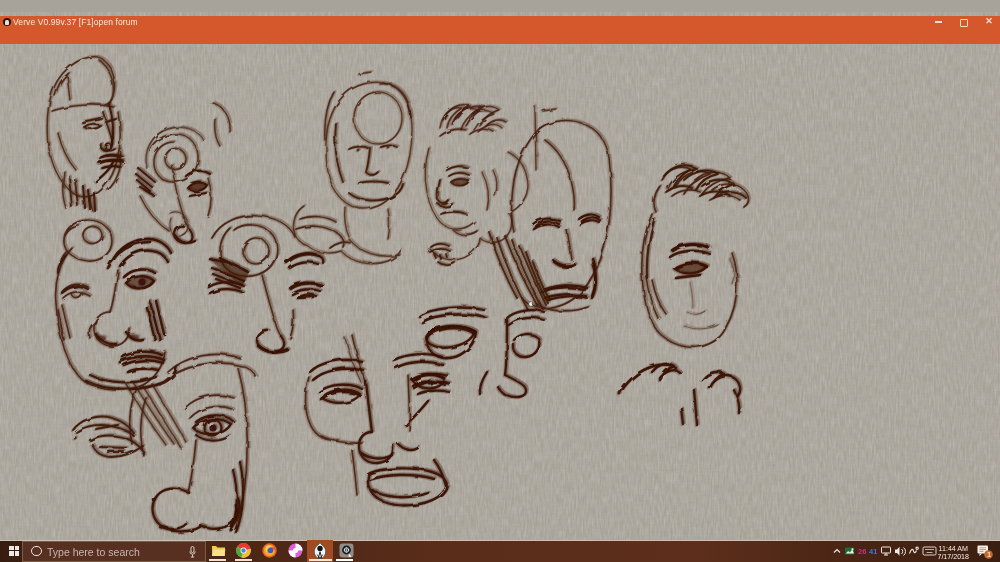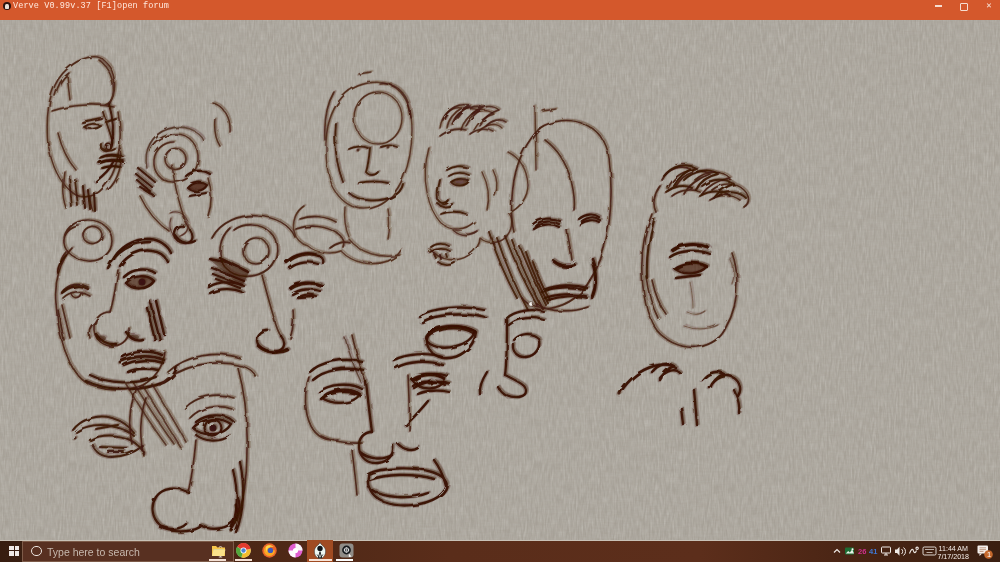--- a/index.html
+++ b/index.html
@@ -1,26 +1,26 @@
 <!DOCTYPE html>
 <html><head><meta charset="utf-8">
 <style>
 html,body{margin:0;padding:0;width:1000px;height:562px;overflow:hidden;background:#a8a39a;font-family:"Liberation Sans",sans-serif;}
-#titlebar{position:absolute;left:0;top:0;width:1000px;height:20px;background:#d4582c;color:#f5e9e2;font-family:Liberation Mono, monospace;}
+#titlebar{position:absolute;left:0;top:16px;width:1000px;height:28px;background:#d4582c;color:#f5e9e2;}
 #titletext{position:absolute;left:13px;top:1px;font-size:8.5px;letter-spacing:0.1px;color:#ffe9de;}
 #appico{position:absolute;left:3px;top:2px;width:8px;height:8px;border-radius:50%;background:#2a1510;}
 #appico:after{content:"";position:absolute;left:2px;top:1.5px;width:4px;height:5px;background:#e8e2da;border-radius:40% 40% 20% 20%;}
 .wbtn{position:absolute;top:0;height:12px;color:#ffd9c8;font-size:9px;text-align:center;}
 #canvas{position:absolute;left:0;top:12px;width:1000px;height:528px;background-color:#a8a39a;
 }
 #sketch{position:absolute;left:0;top:12px;}
 #taskbar{position:absolute;left:0;top:540px;width:1000px;height:22px;background:linear-gradient(90deg,#371d10 0%,#472514 18%,#5a2d1a 45%,#5c2e1b 70%,#462313 88%,#3a1f11 100%);background-color:#4b2515;}
 #startlogo{position:absolute;left:9px;top:545.5px;width:11px;height:11px;}
 #startlogo div{position:absolute;background:#efe9e6;width:4.6px;height:4.6px;}
-#searchbox{position:absolute;left:22px;top:540.5px;width:212px;height:21.5px;background:#583021;border:1px solid #7d5b49;box-sizing:border-box;}
+#searchbox{position:absolute;left:22px;top:540.5px;width:184px;height:21.5px;background:#583021;border:1px solid #7d5b49;box-sizing:border-box;}
 #cortana{position:absolute;left:8px;top:4px;width:10.5px;height:10.5px;border:1.4px solid #ece4df;border-radius:50%;box-sizing:border-box;}
 #stext{position:absolute;left:24px;top:4.5px;font-size:10.5px;color:#c7b8ae;}
 #mic{position:absolute;right:9px;top:4px;width:7px;height:12px;}
 .ticon{position:absolute;top:543px;width:15px;height:15px;}
 #vervecell{position:absolute;left:307px;top:540px;width:26px;height:22px;background:#a04b22;}
 #uline{position:absolute;top:558.5px;height:2.5px;background:#f3ded2;}
 #tray{position:absolute;top:540px;left:828px;width:172px;height:22px;font-size:9px;color:#f4ece8;}
 </style></head>
 <body>
 <div id="canvas"></div>

